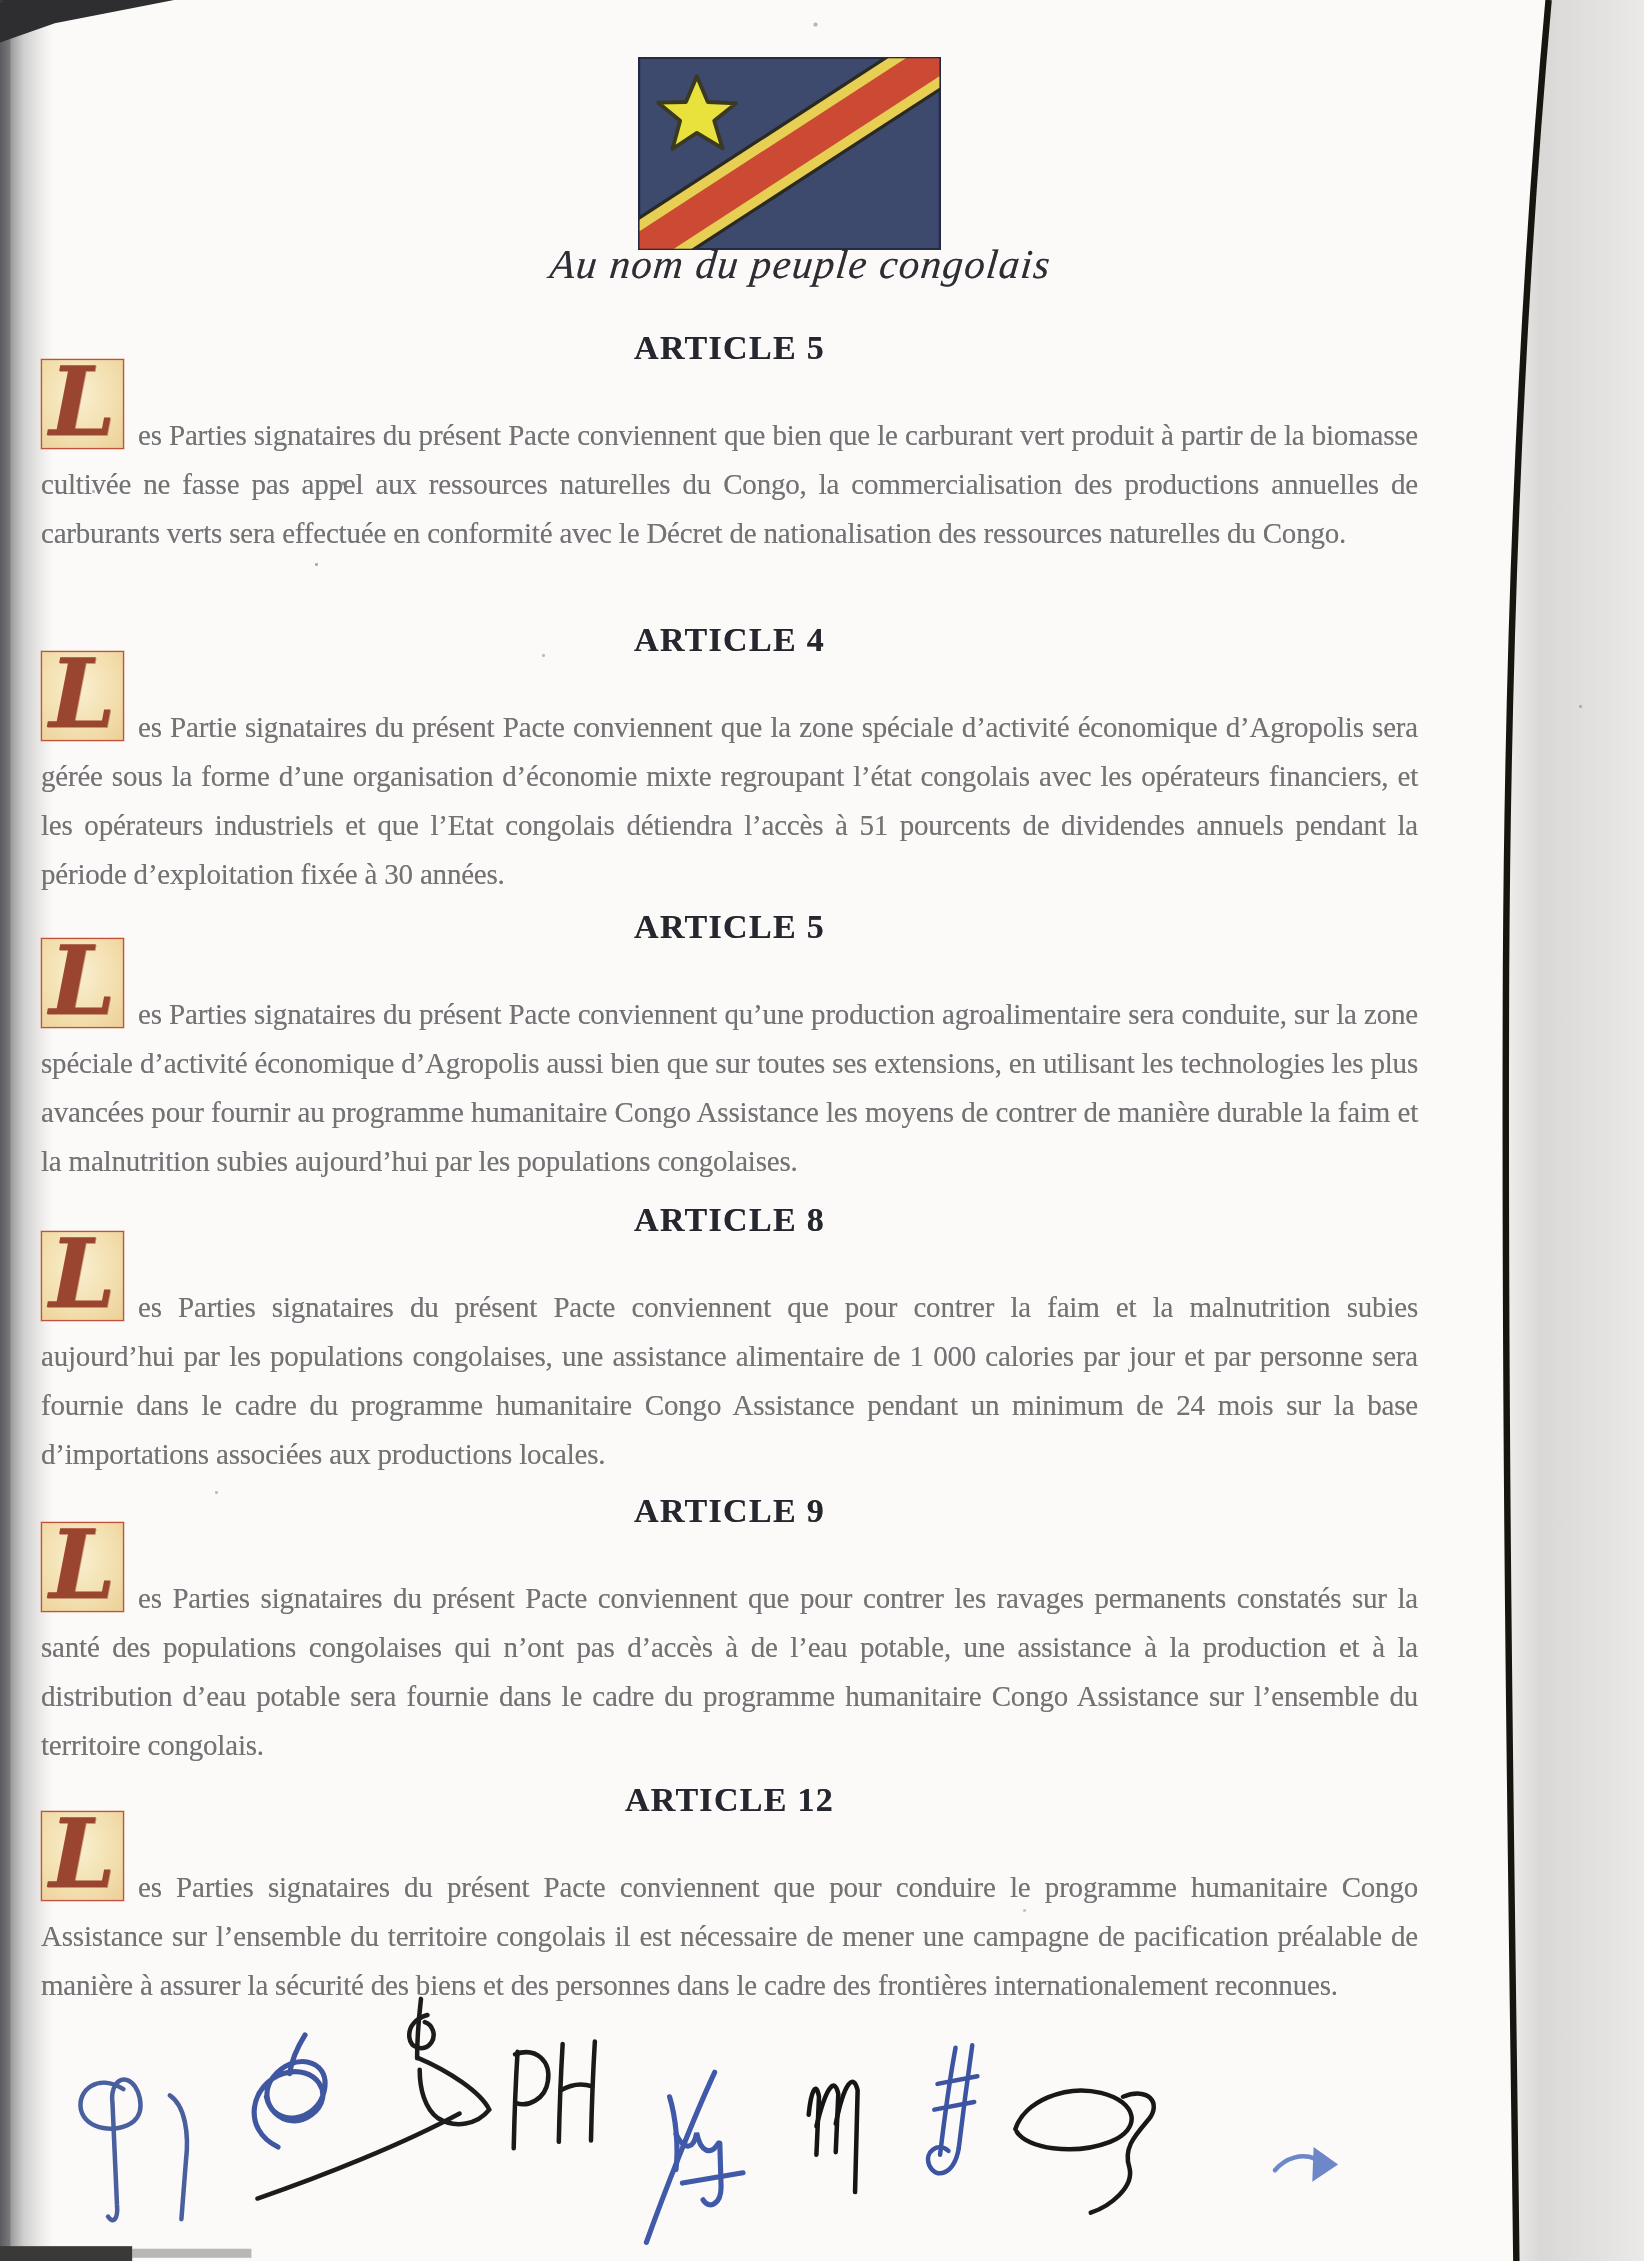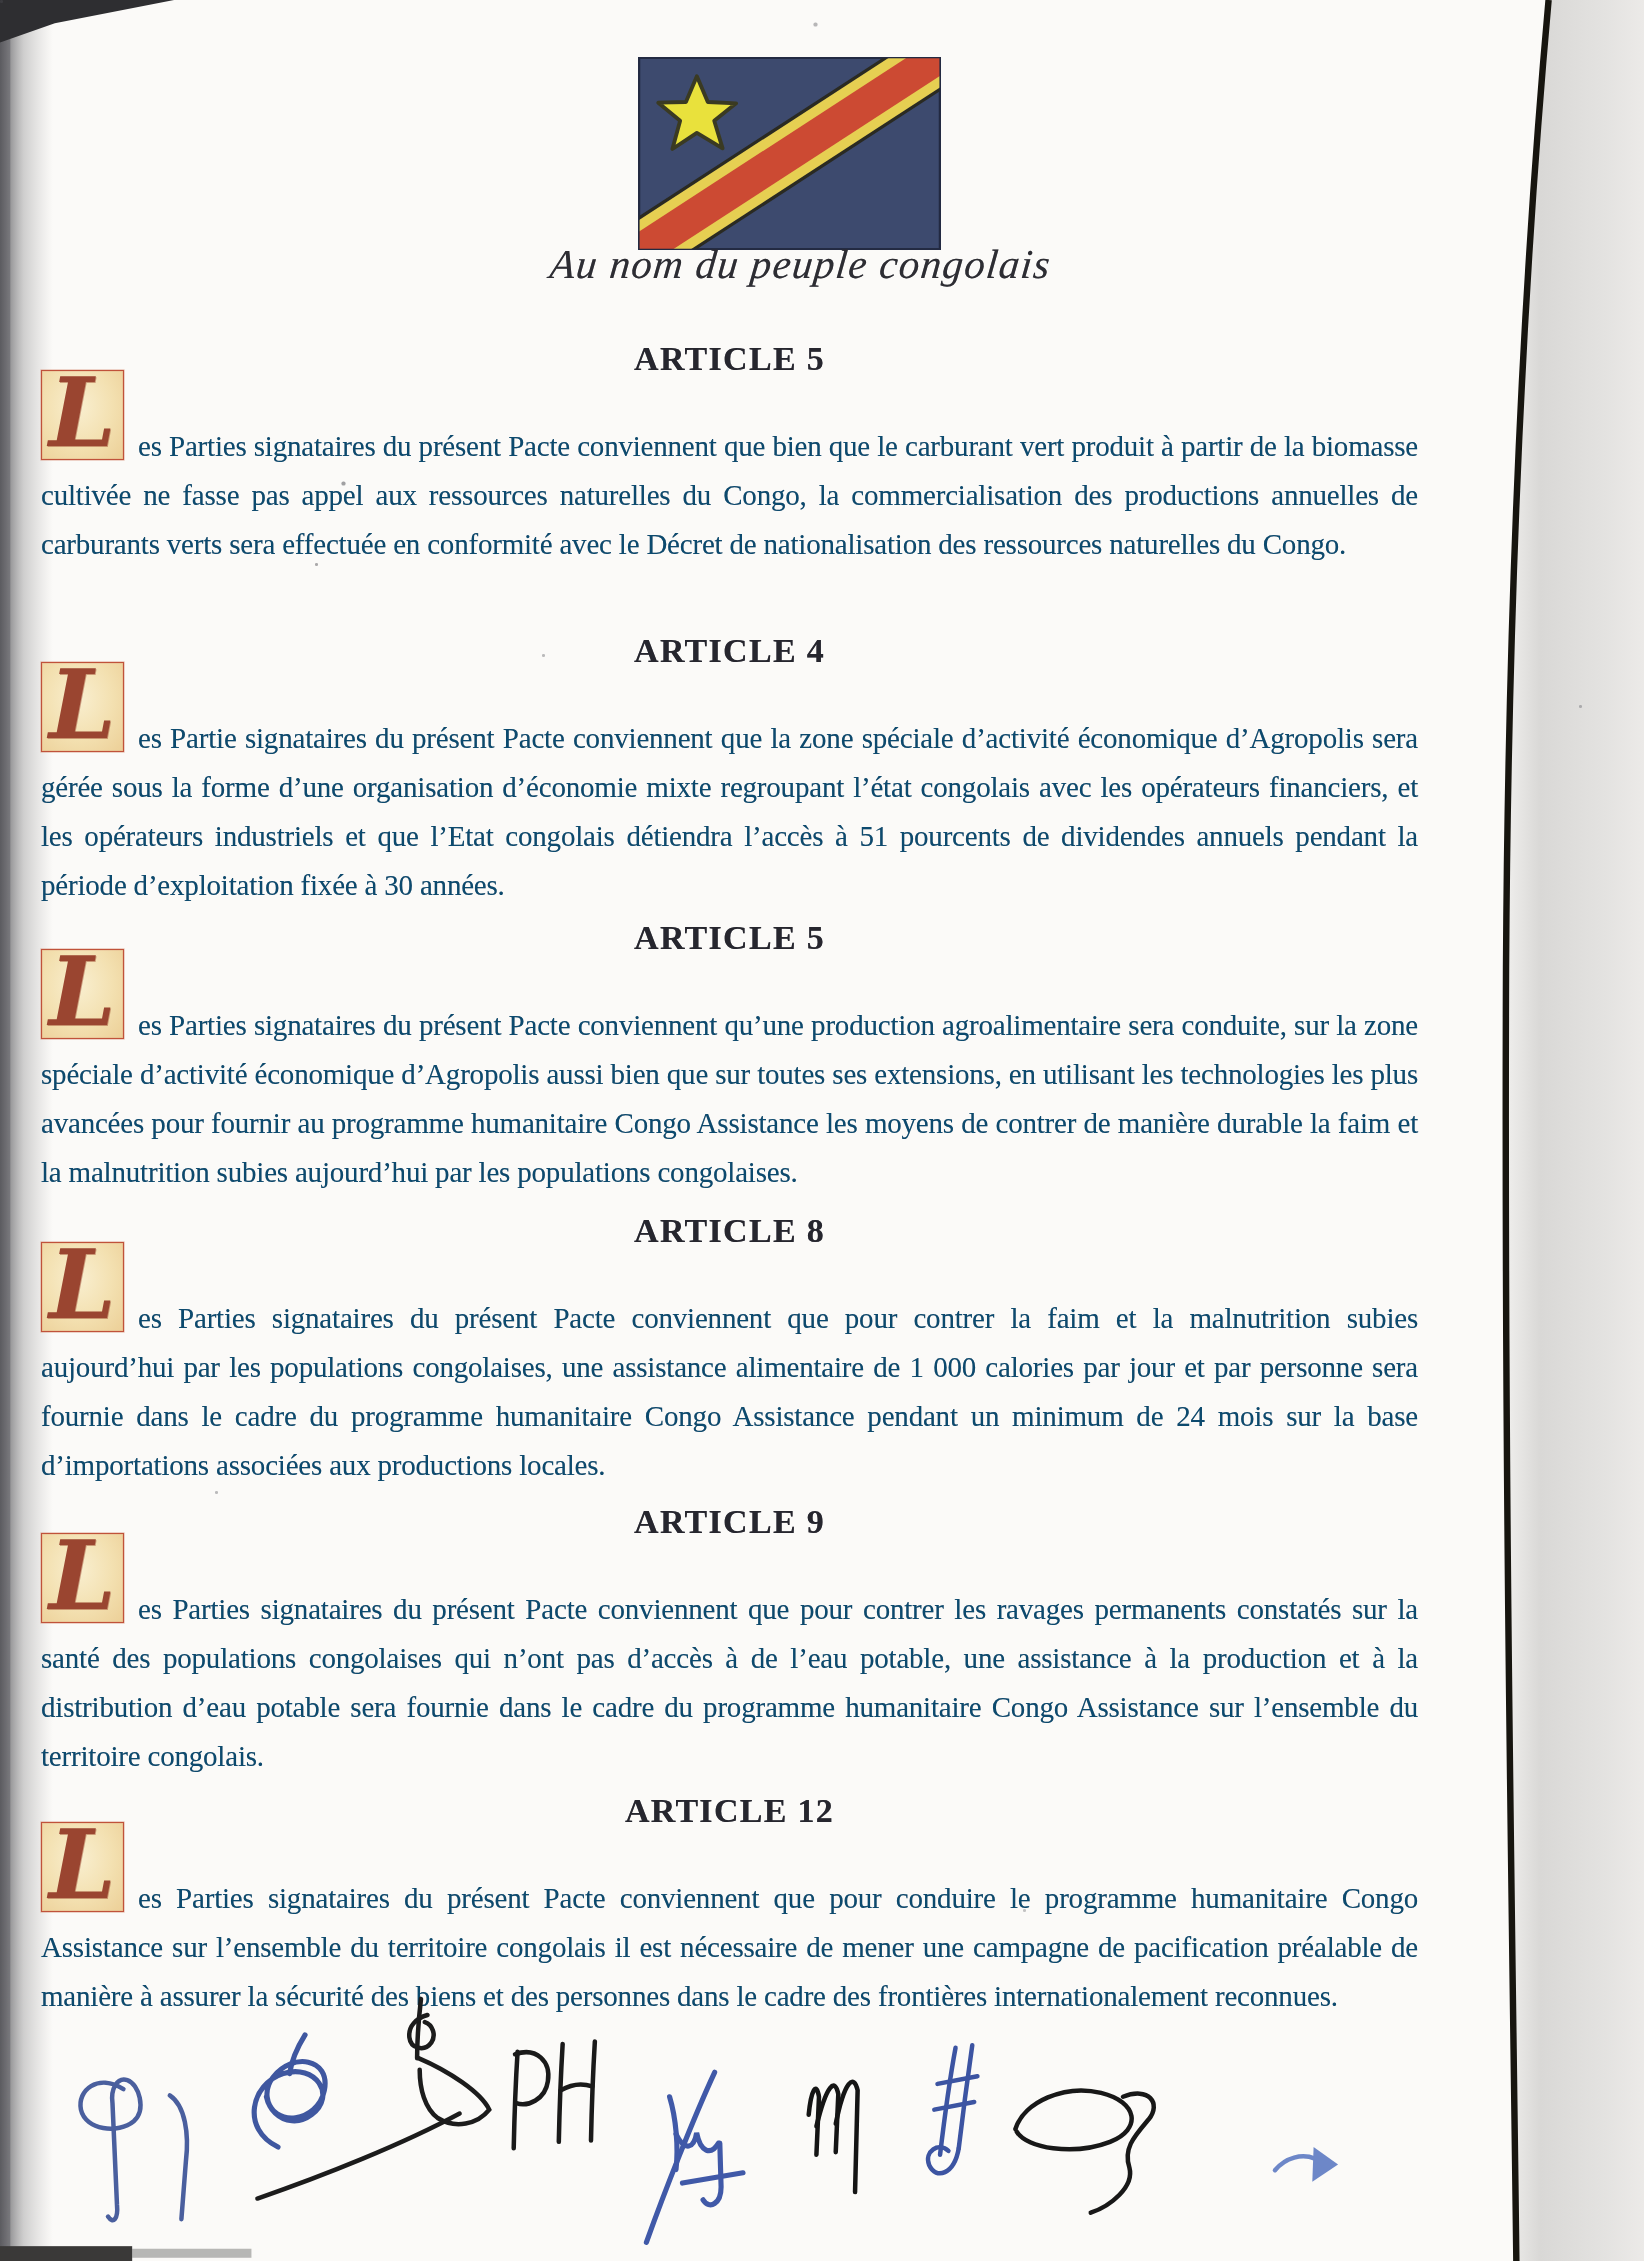--- a/index.html
+++ b/index.html
@@ -16,29 +16,29 @@
   .motto{
     position:absolute;left:509px;top:240px;width:580px;height:77px;
     text-align:center;font-style:italic;font-size:41px;letter-spacing:1.3px;
     color:#2d2d33;transform:skewX(-6deg);
     text-shadow:0 0 0.6px rgba(45,45,55,.5);
     white-space:nowrap;
   }
 
   .article{position:absolute;left:41px;width:1377px;}
   .article h2{
-    margin:11px;text-align:center;font-size:34px;font-weight:bold;
+    margin:0;text-align:center;font-size:34px;font-weight:bold;
     letter-spacing:1.3px;color:#26262e;
     text-shadow:0 0 0.6px rgba(35,35,50,.55);
     height:36px;line-height:36px;
   }
   .para{position:relative;margin-top:45px;}
   .para p{
     margin:0;font-size:29px;line-height:49px;letter-spacing:-0.2px;
-    text-align:justify;color:#0c4a6e;text-indent:97px;
+    text-align:justify;color:#737373;text-indent:97px;
     text-shadow:0 0 0.6px rgba(50,50,75,.4);
   }
   .dropcap{
     position:absolute;left:0;top:-52px;width:83px;height:90px;
     background:radial-gradient(ellipse at 45% 40%, #f9efd0 0%, #f3e0b0 55%, #eccf97 100%);
     border:1.9px solid #c0523a;box-sizing:border-box;
     box-shadow:0 0 0 0.6px rgba(212,130,100,.55), inset 0 0 0 0.6px rgba(214,140,110,.4);
     font-family:"DejaVu Serif",serif;font-style:italic;font-weight:bold;
     font-size:95px;line-height:83px;text-align:center;
     color:#9a4530;text-shadow:0.6px 0.6px 0 rgba(150,60,35,.45);

